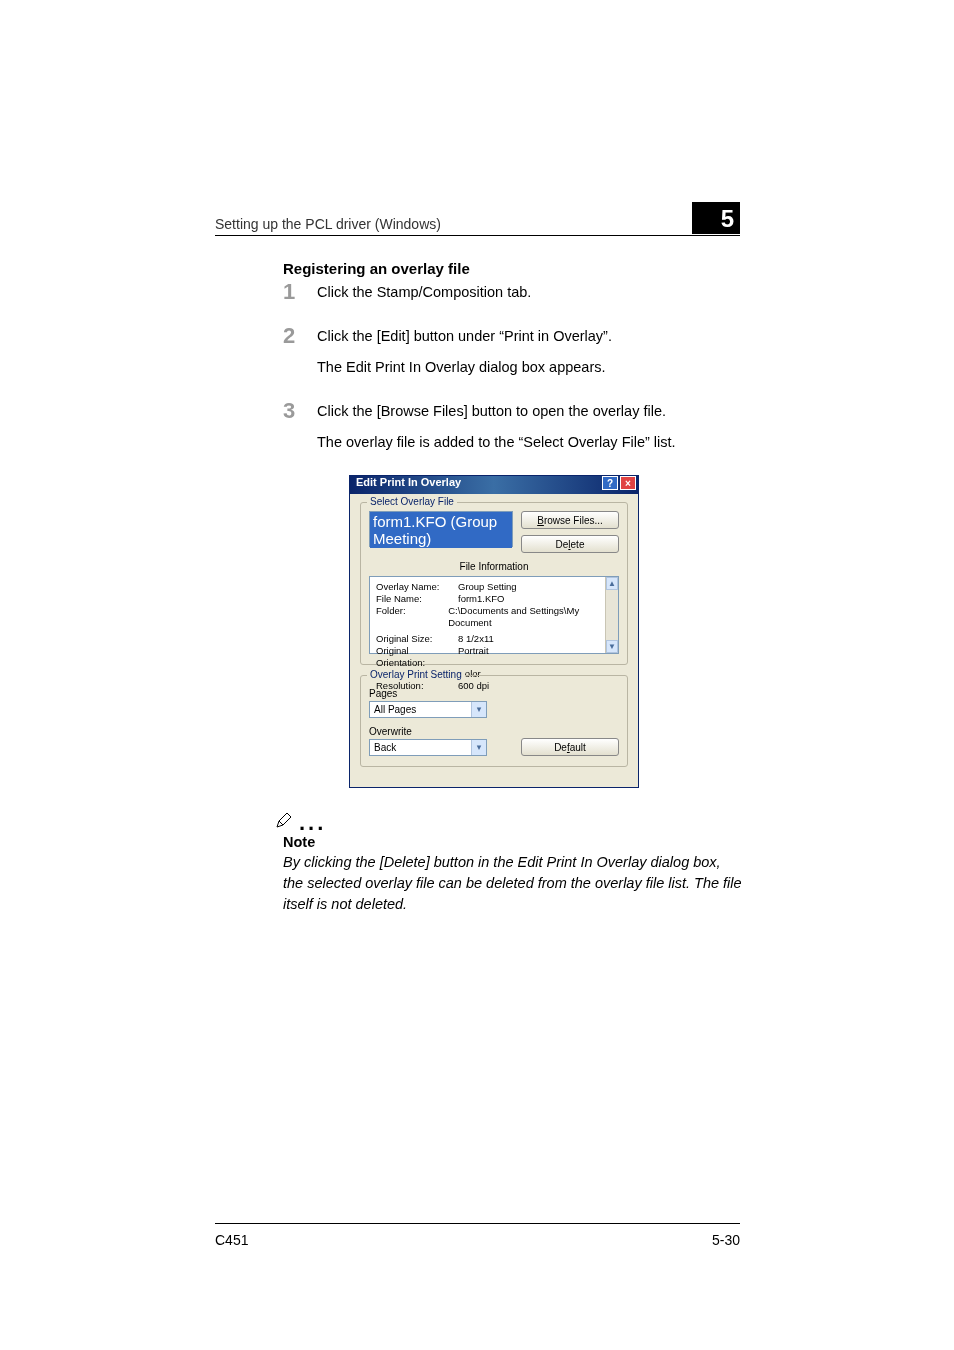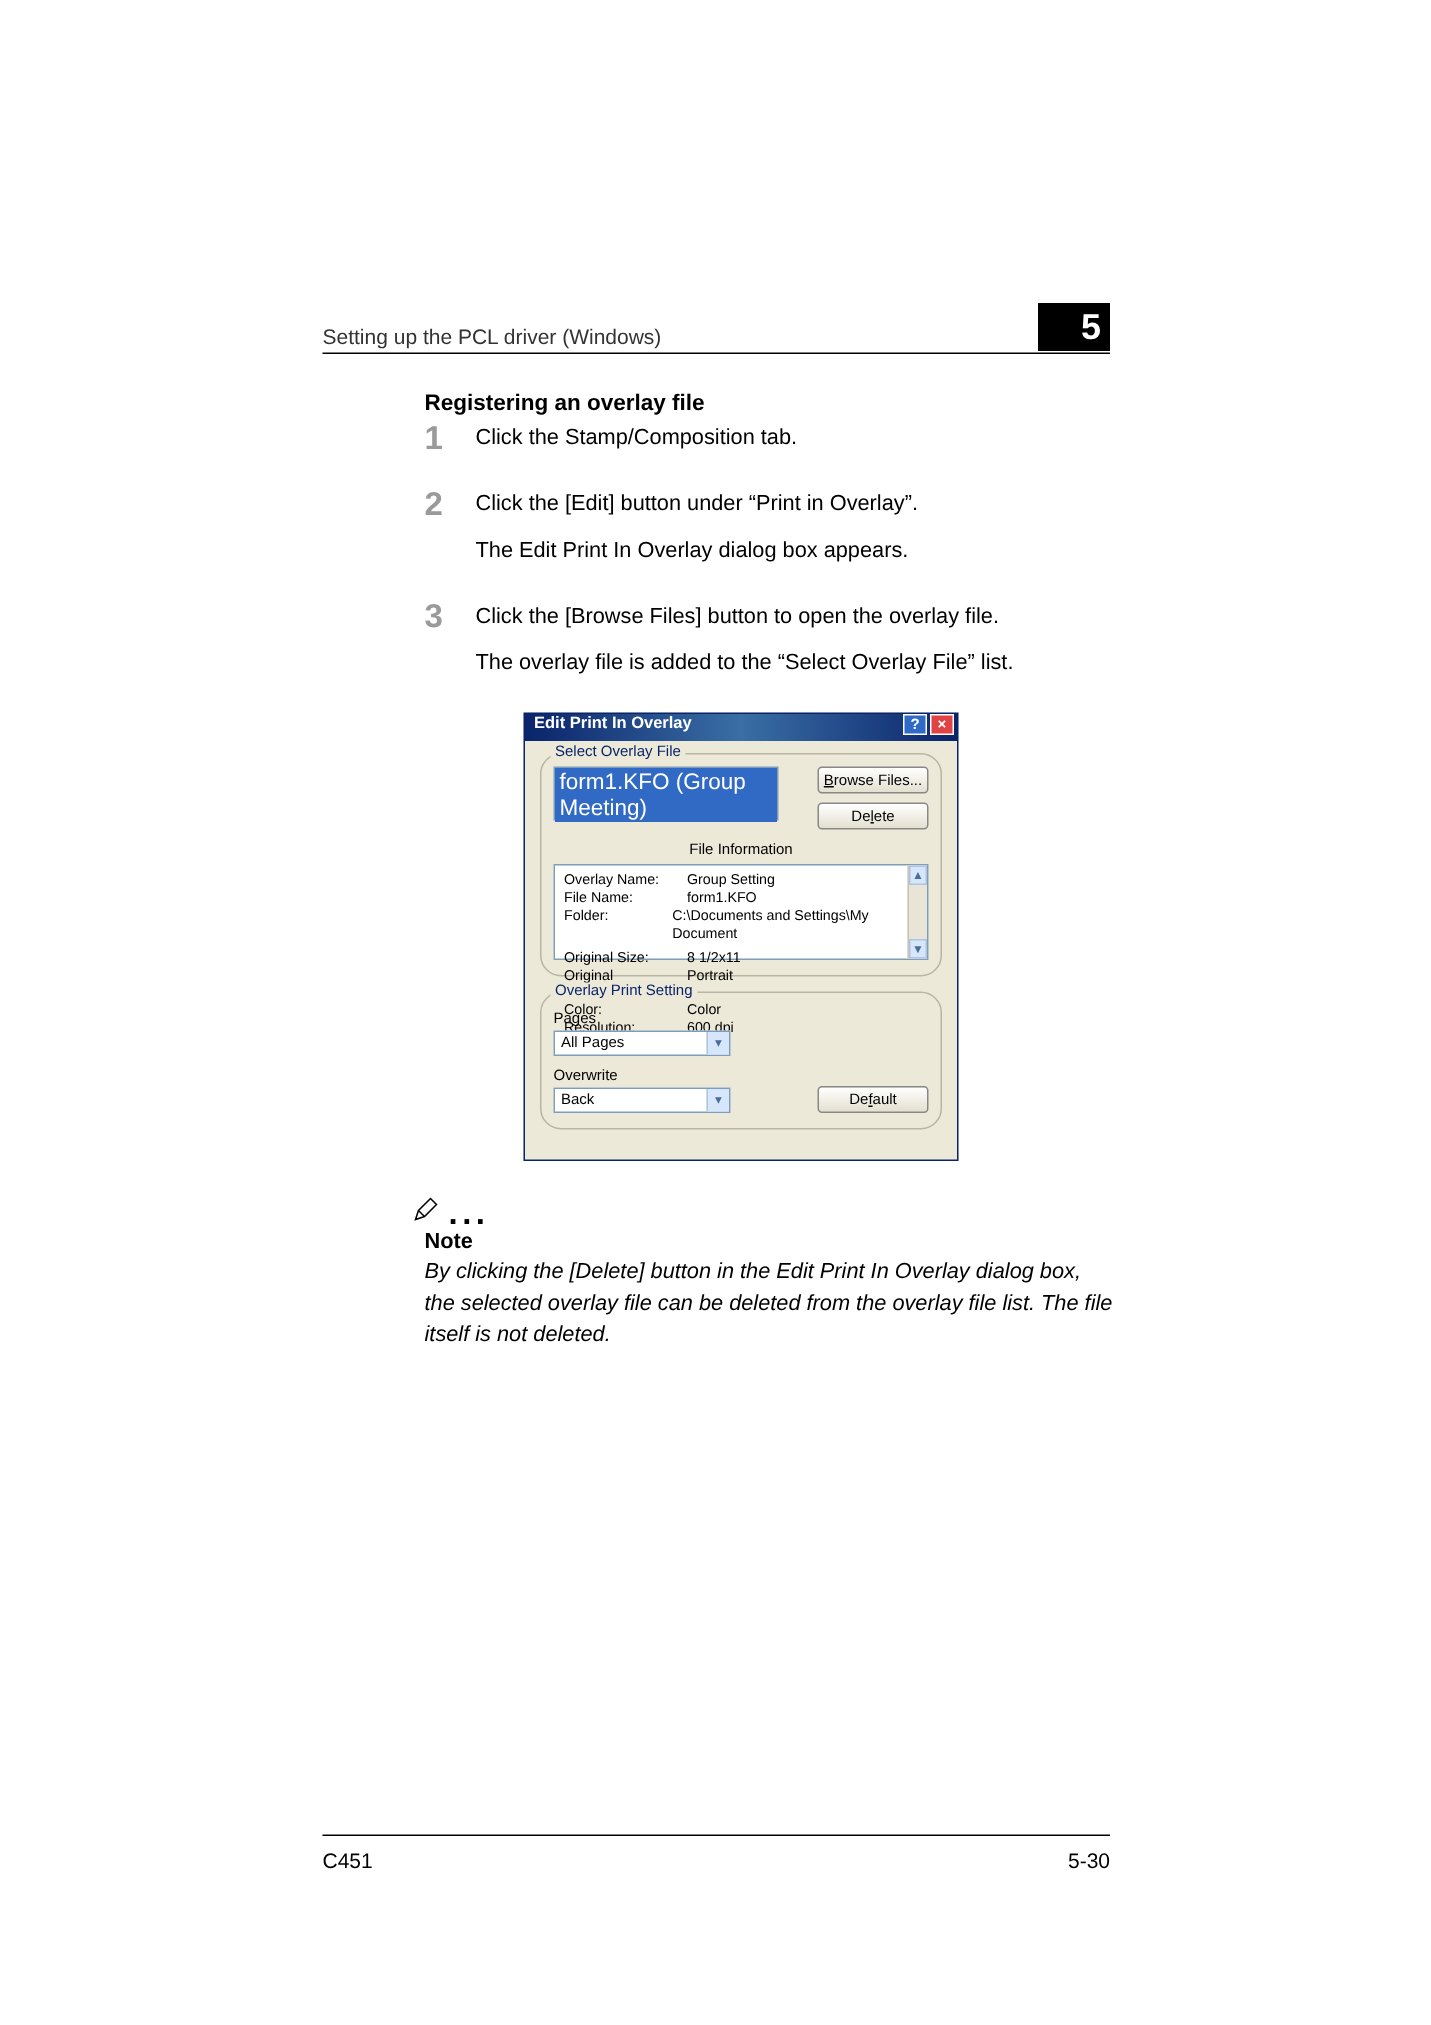--- a/index.html
+++ b/index.html
@@ -107,21 +107,21 @@
     display: inline-flex;
     align-items: center; justify-content: center;
     font-size: 10px;
     font-family: Arial, sans-serif;
   }
   .dlg-help { background:#316ac5; color:#fff; }
   .dlg-close { background:#e04343; color:#fff; font-weight:bold; }
   .dlg-body { padding: 8px 10px 10px 10px; }
   .grp {
     border: 1px solid #b9b5a3;
-    border-radius: 14px;
+    border-radius: 3px;
     padding: 8px 8px 10px 8px;
     margin-bottom: 10px;
     position: relative;
   }
   .grp-legend {
     position: absolute;
     top: -7px;
     left: 6px;
     background: #ece9d8;
     padding: 0 3px;
@@ -139,35 +139,35 @@
     padding: 1px 3px;
     display:inline-block;
   }
   .row1 { display:flex; gap:8px; }
   .btncol { display:flex; flex-direction:column; gap:6px; flex:1; align-items:flex-end;}
   .winbtn {
     border:1px solid #888;
     background: linear-gradient(#fff,#e3e0cf);
     font-size:10px;
     height:18px;
-    width: 74px;
+    width: 98px;
     display:inline-flex;
     align-items:center; justify-content:center;
     border-radius:3px;
   }
   .info-sub {
     font-size:10px;
     color:#000;
     margin: 8px 0 4px 0;
     text-align: center;
   }
   .info-panel {
     background:#fff;
     border:1px solid #7f9db9;
-    height: 64px;
+    height: 78px;
     font-size:9.5px;
     position:relative;
     padding:4px 14px 4px 6px;
     line-height:1.25;
   }
   .info-panel .sbar {
     position:absolute; right:0; top:0; bottom:0; width:13px;
     background:#e8e5d7;
     border-left:1px solid #c9c5b4;
     display:flex; flex-direction:column;

